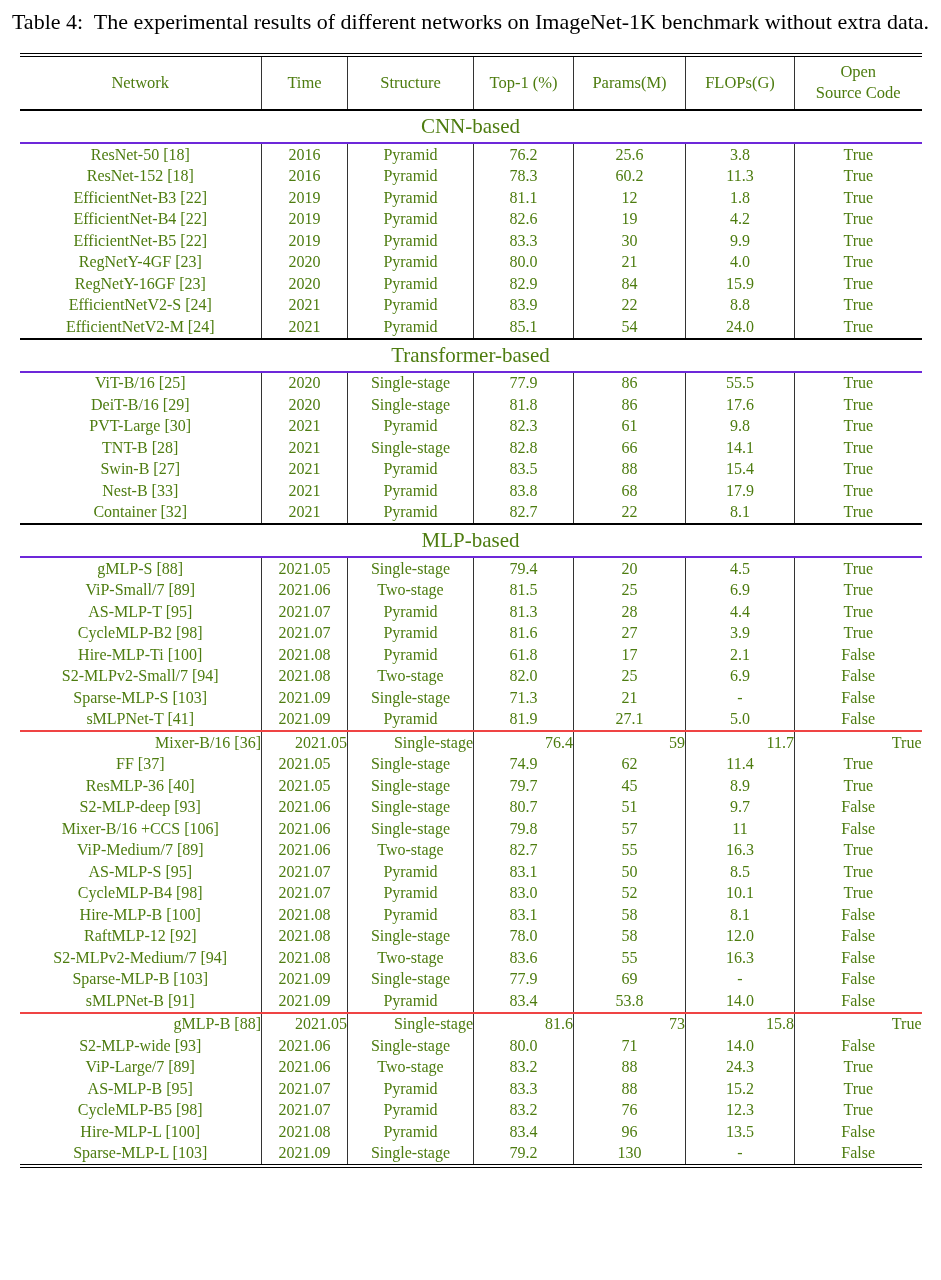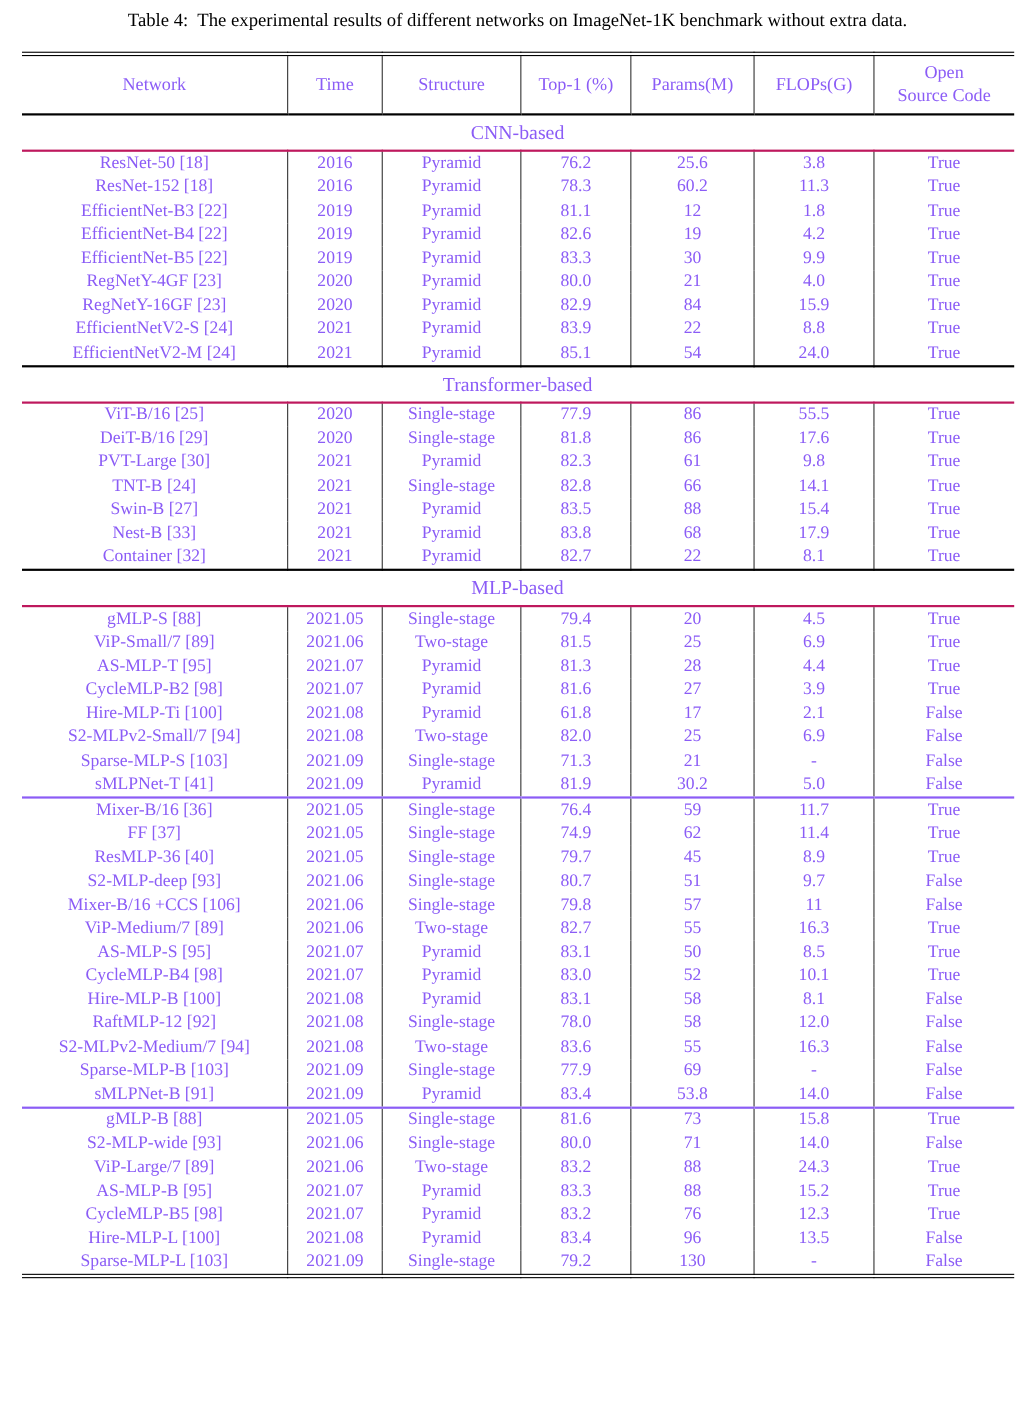--- a/index.html
+++ b/index.html
@@ -12,31 +12,31 @@
     width: 941px;
     height: 1280px;
     box-sizing: border-box;
     padding-top: 7px;
     background: #ffffff;
     font-family: "Liberation Serif", serif;
     color: #000000;
   }
   .caption {
     text-align: center;
-    font-size: 17px;
+    font-size: 22px;
     margin: 2px 0 13px 0;
     color: #000000;
   }
   table.results {
     width: 902px;
     margin: 18px auto;
     border-collapse: collapse;
     table-layout: fixed;
     font-size: 16px;
-    color: #8b5cf6;
+    color: #4d7c0f;
     border-top: 4px double #000000;
     border-bottom: 4px double #000000;
   }
   th, td {
     text-align: center;
     vertical-align: middle;
     padding: 0;
     overflow: hidden;
     white-space: nowrap;
   }
@@ -49,26 +49,27 @@
   }
   .vsep {
     border-left: 1px solid #333333;
   }
   tbody td {
     height: 21.5px;
     font-size: 16px;
   }
   tr.section-row td {
     border-top: 2px solid #000000;
-    border-bottom: 2px solid #be185d;
+    border-bottom: 2px solid #6d28d9;
     height: 31px;
-    font-size: 18px;
+    font-size: 21px;
   }
   tr.group-start td {
-    border-top: 2px solid #8b5cf6;
+    border-top: 2px solid #ef4444;
+    text-align: right;
   }
 </style>
 </head>
 <body>
 
 <div class="page">
 
   <div class="caption">Table 4:&nbsp; The experimental results of different networks on ImageNet-1K benchmark without extra data.</div>
 
   <table class="results">
@@ -201,21 +202,21 @@
         <tr>
           <td>PVT-Large [30]</td>
           <td class="vsep">2021</td>
           <td class="vsep">Pyramid</td>
           <td class="vsep">82.3</td>
           <td class="vsep">61</td>
           <td class="vsep">9.8</td>
           <td class="vsep">True</td>
         </tr>
         <tr>
-          <td>TNT-B [24]</td>
+          <td>TNT-B [28]</td>
           <td class="vsep">2021</td>
           <td class="vsep">Single-stage</td>
           <td class="vsep">82.8</td>
           <td class="vsep">66</td>
           <td class="vsep">14.1</td>
           <td class="vsep">True</td>
         </tr>
         <tr>
           <td>Swin-B [27]</td>
           <td class="vsep">2021</td>
@@ -307,21 +308,21 @@
           <td class="vsep">71.3</td>
           <td class="vsep">21</td>
           <td class="vsep">-</td>
           <td class="vsep">False</td>
         </tr>
         <tr>
           <td>sMLPNet-T [41]</td>
           <td class="vsep">2021.09</td>
           <td class="vsep">Pyramid</td>
           <td class="vsep">81.9</td>
-          <td class="vsep">30.2</td>
+          <td class="vsep">27.1</td>
           <td class="vsep">5.0</td>
           <td class="vsep">False</td>
         </tr>
         <tr class="group-start">
           <td>Mixer-B/16 [36]</td>
           <td class="vsep">2021.05</td>
           <td class="vsep">Single-stage</td>
           <td class="vsep">76.4</td>
           <td class="vsep">59</td>
           <td class="vsep">11.7</td>

